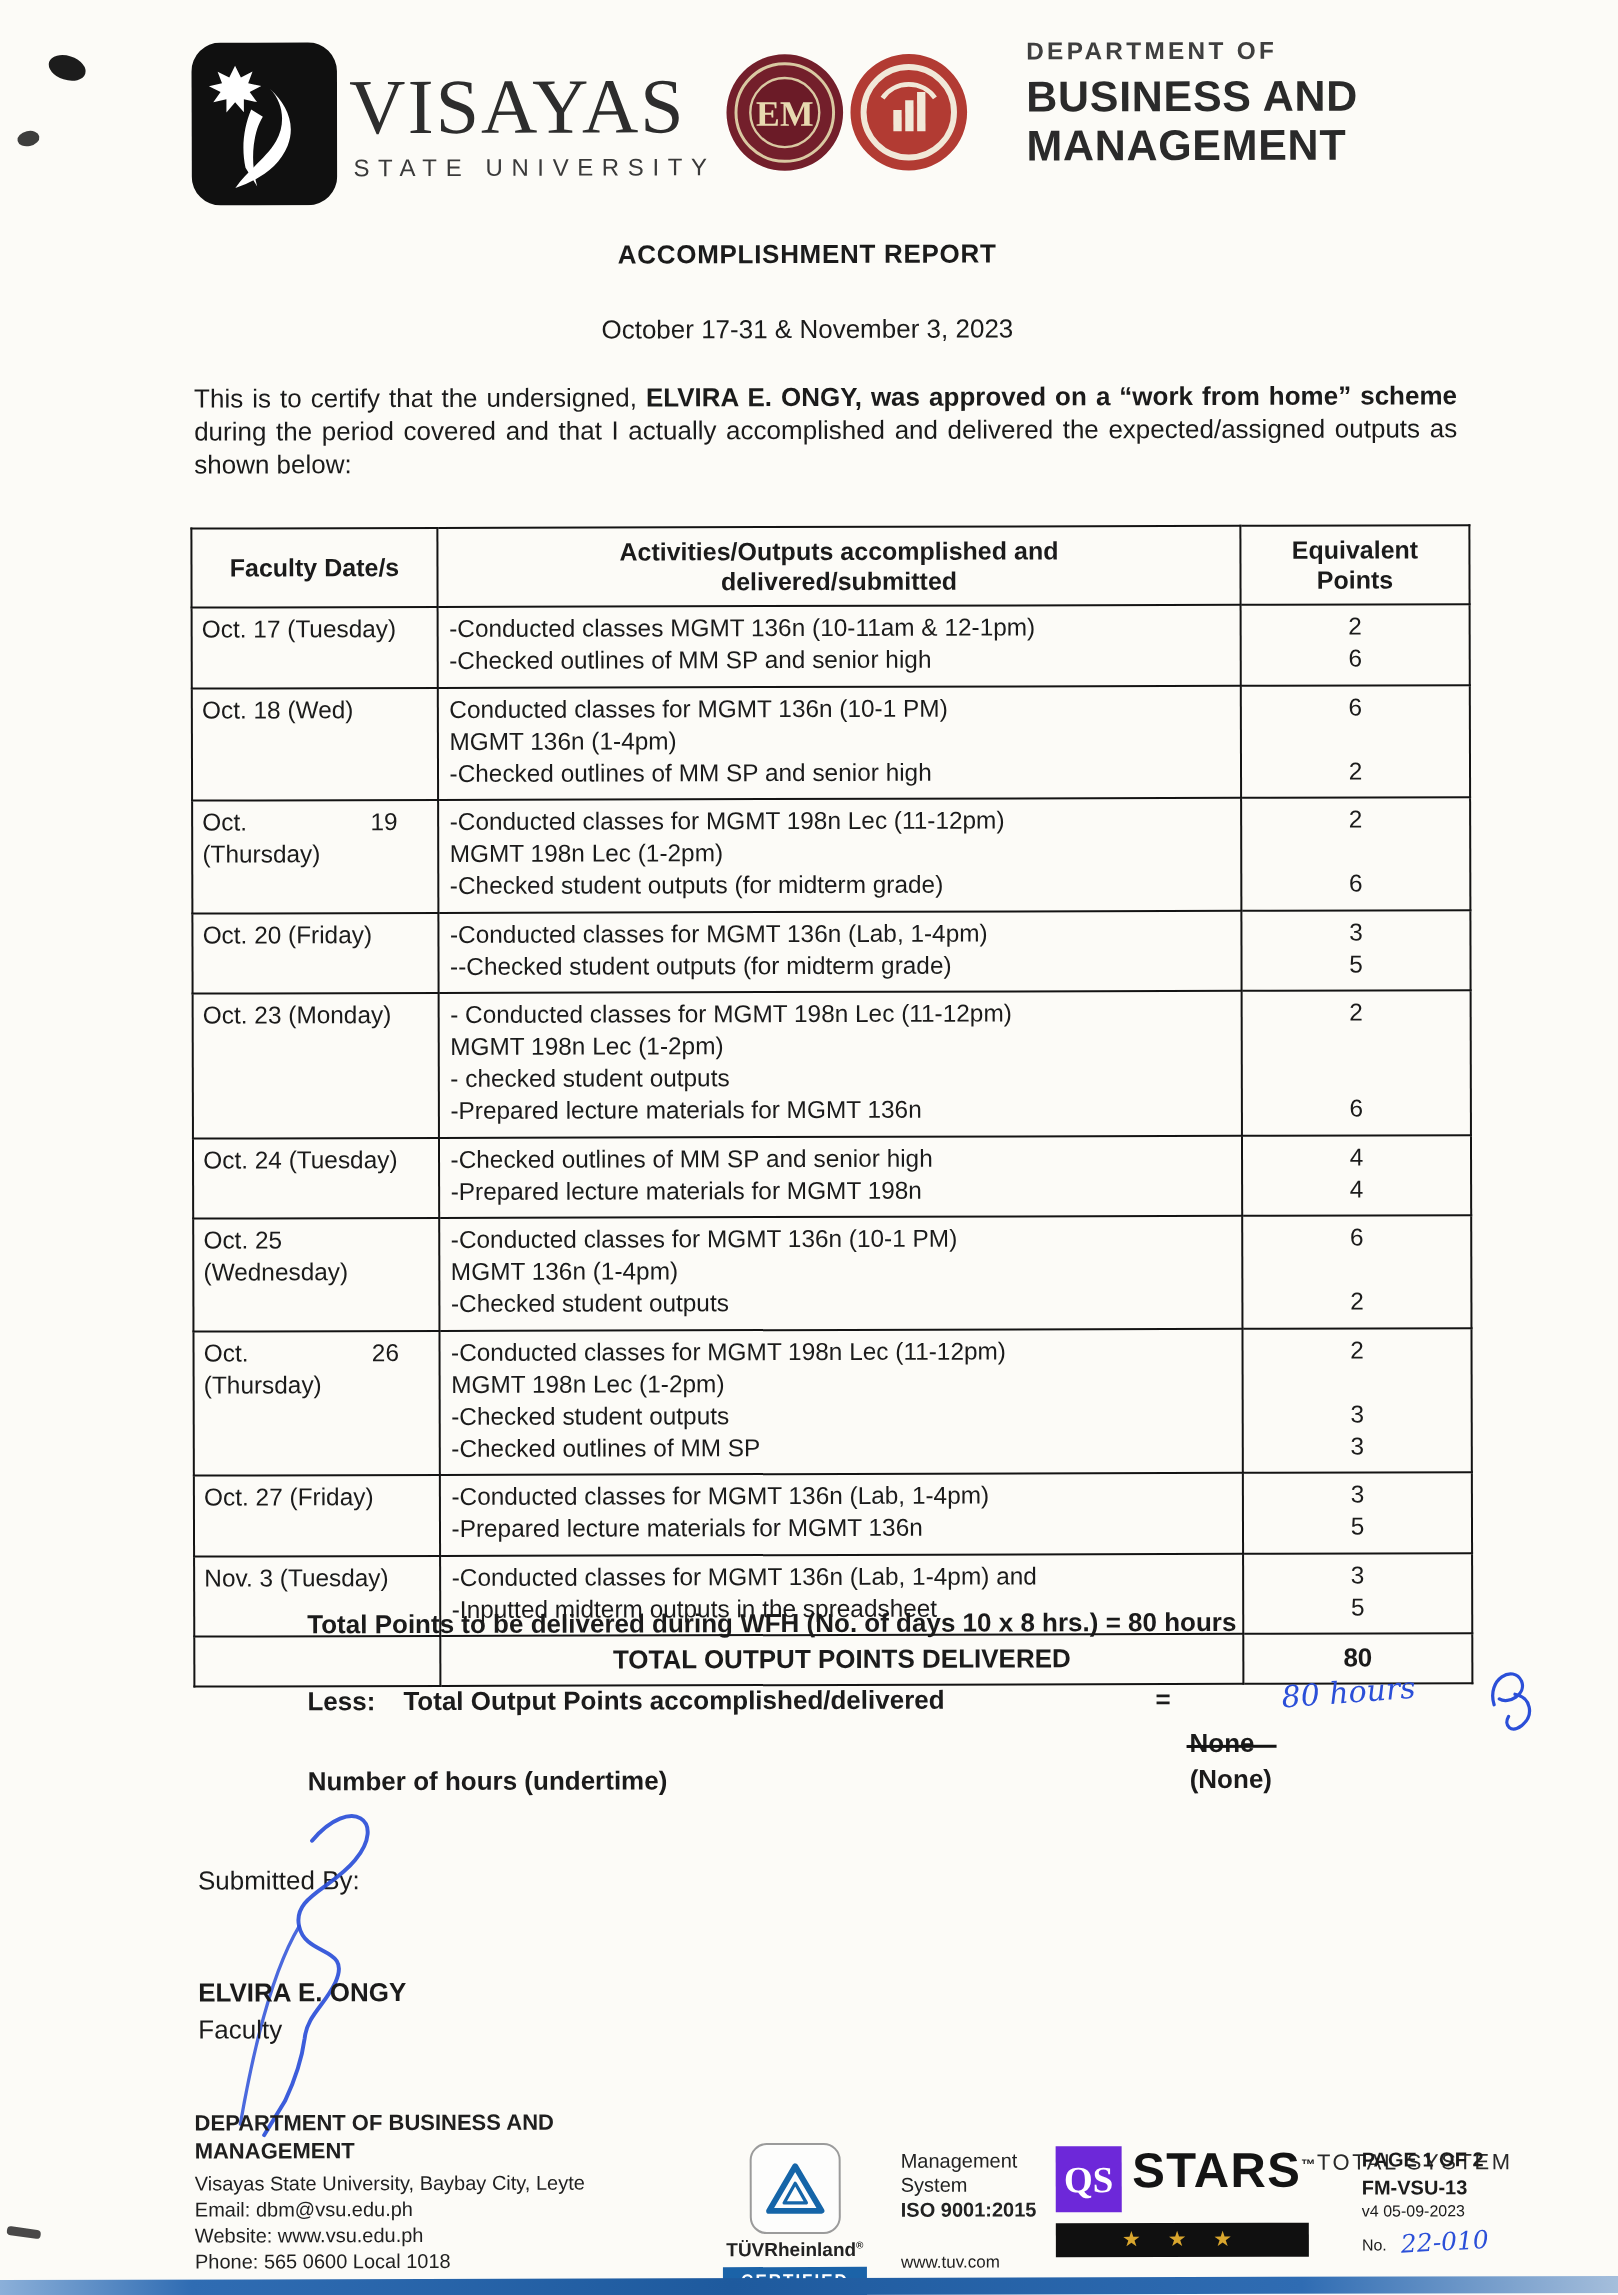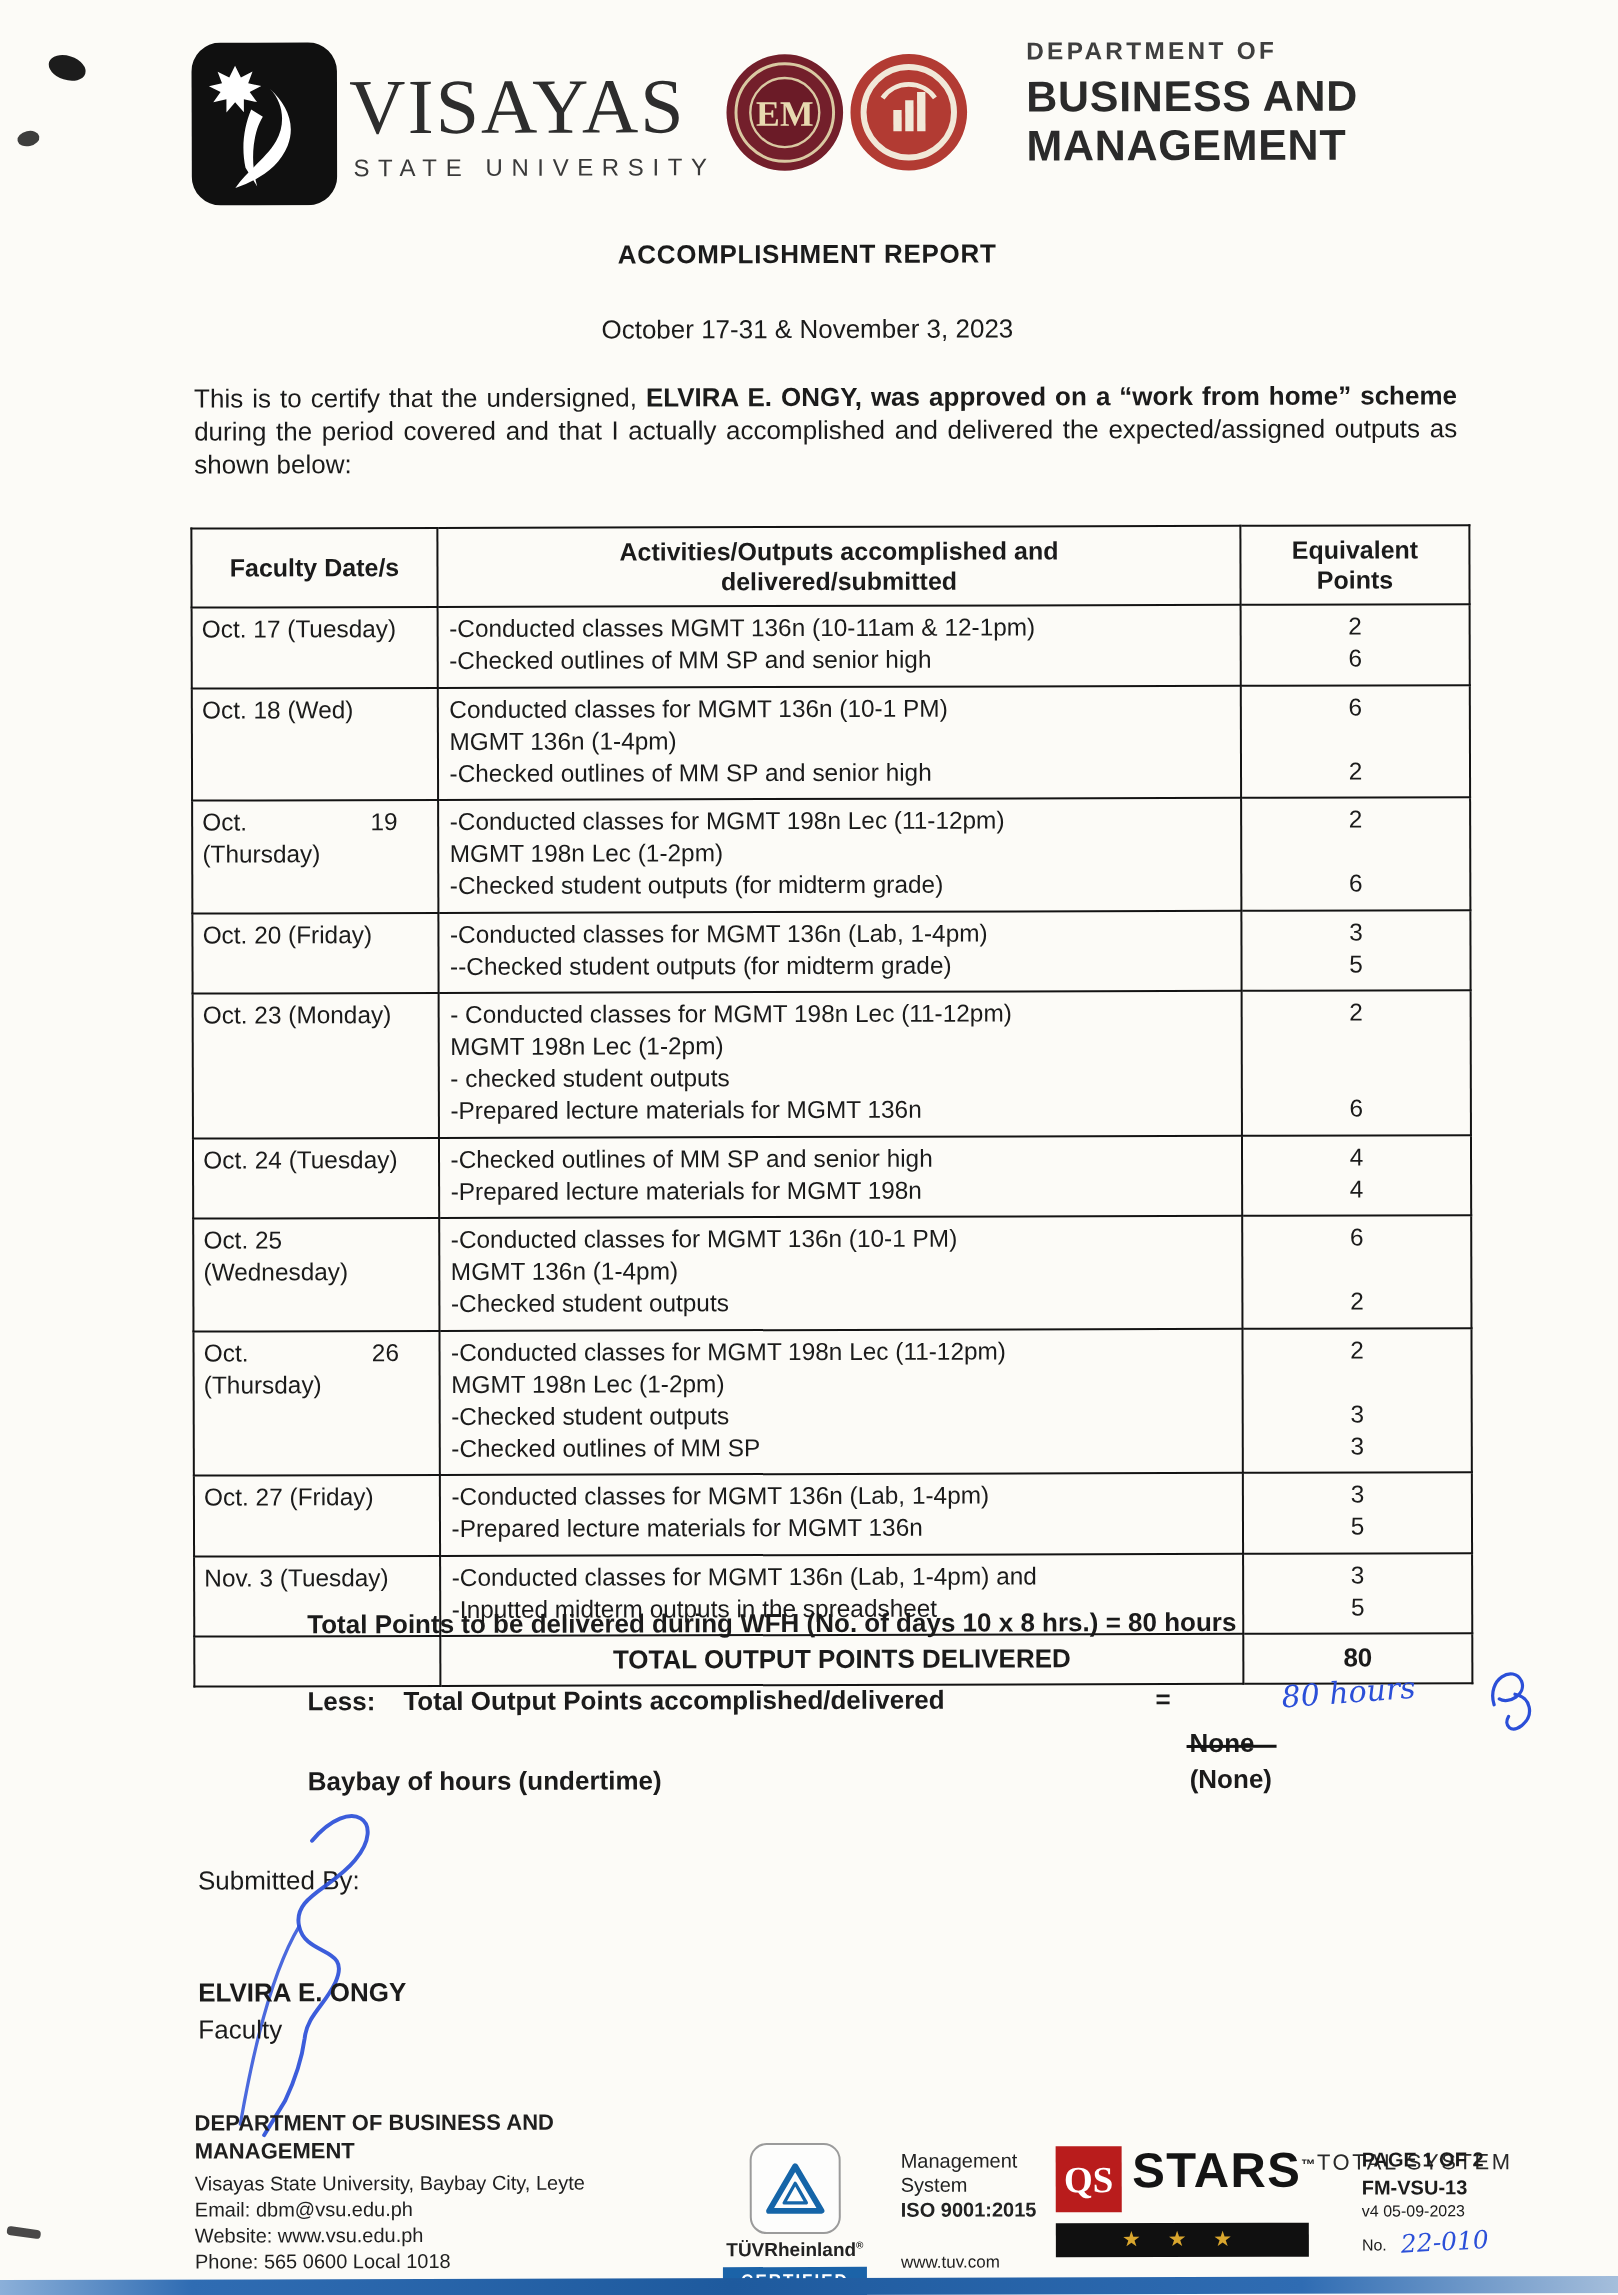--- a/index.html
+++ b/index.html
@@ -73,21 +73,21 @@
   .tuv-brand { font-size:19px; font-weight:bold; color:#222; margin-top:5.3px; letter-spacing:0; }
   .tuv-brand sup { font-size:10px; }
   .tuv-cert { background:#1b63a8; color:#fff; font-size:17px; font-weight:bold; letter-spacing:2px; padding:4.6px 0; width:144px; margin:5.3px auto 0; }
   .tuv-right { position:absolute; left:898px; top:2149px; font-size:20px; line-height:24.4px; color:#222; }
   .tuv-iso { font-weight:bold; }
   .tuv-small { margin-top:32px; font-size:17px; line-height:18.5px; }
   .tuv-id { font-size:14px; color:#333; }
 
   .qs { position:absolute; left:1053px; top:2147px; }
   .qs-row { display:flex; align-items:flex-start; gap:10.5px; }
-  .qs-box { width:66px; height:66px; background:#b91c1c; color:#fff; display:flex; align-items:center; justify-content:center; font-family:"Liberation Serif", serif; font-size:37px; font-weight:bold; }
+  .qs-box { width:66px; height:66px; background:#6d28d9; color:#fff; display:flex; align-items:center; justify-content:center; font-family:"Liberation Serif", serif; font-size:37px; font-weight:bold; }
   .qs-stars-text { font-size:49px; font-weight:bold; line-height:1; color:#141414; letter-spacing:1.3px; }
   .qs-stars-text sup { font-size:14.5px; font-weight:bold; }
   .qs-rating { font-size:22px; letter-spacing:2.6px; color:#2a2a2a; margin-top:4px; }
   .qs-col { display:flex; flex-direction:row; }
   .qs-bar { margin-top:10.5px; width:253px; background:#101010; color:#d9a62e; text-align:center; font-size:21px; letter-spacing:10.5px; padding:4.6px 0 6px; }
 
   .page-info { position:absolute; left:1359px; top:2147px; font-size:20px; line-height:28px; }
   .pi-bold { font-weight:bold; }
   .pi-version { font-size:16px; line-height:20px; }
   .pi-no { margin-top:6.6px; font-size:16px; }
@@ -348,21 +348,21 @@
     <span class="strike">None</span>
     <span class="hw hw-hours">80 hours</span>
     <span class="hw-flourish">
       <svg width="72" height="86" viewBox="0 0 110 130">
         <path d="M30 72 C 18 32, 60 10, 72 36 C 80 56, 52 72, 38 63 M62 56 C 86 60, 92 88, 72 104 C 56 116, 44 104, 52 90" stroke="#2b4fd8" stroke-width="5" fill="none" stroke-linecap="round"></path>
       </svg>
     </span>
   </div>
 
   <div class="undertime-line">
-    <span>Baybay of hours (undertime)</span>
+    <span>Number of hours (undertime)</span>
     <span class="u-val">(None)</span>
   </div>
 
   <div class="submitted-by">Submitted By:</div>
   <div class="signature-svg">
     <svg width="264" height="349" viewBox="0 0 400 530">
       <path d="M170 75 C 230 5, 285 45, 235 105 C 200 148, 140 160, 150 205 C 160 252, 230 235, 205 290 C 188 326, 162 340, 158 375 C 154 404, 146 432, 128 470 L 96 522" fill="none" stroke="#2b4fd8" stroke-width="6" stroke-linecap="round" opacity="0.92"></path>
       <path d="M150 205 C 112 268, 82 380, 60 505" fill="none" stroke="#2b4fd8" stroke-width="5" stroke-linecap="round" opacity="0.85"></path>
     </svg>
   </div>

